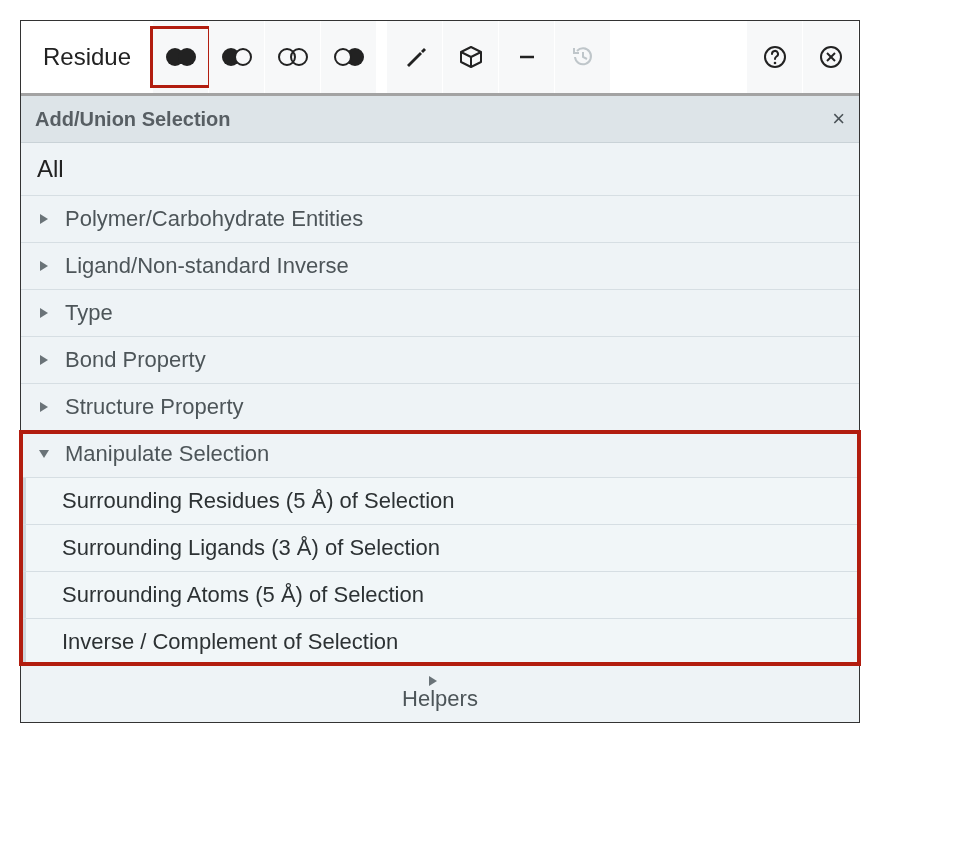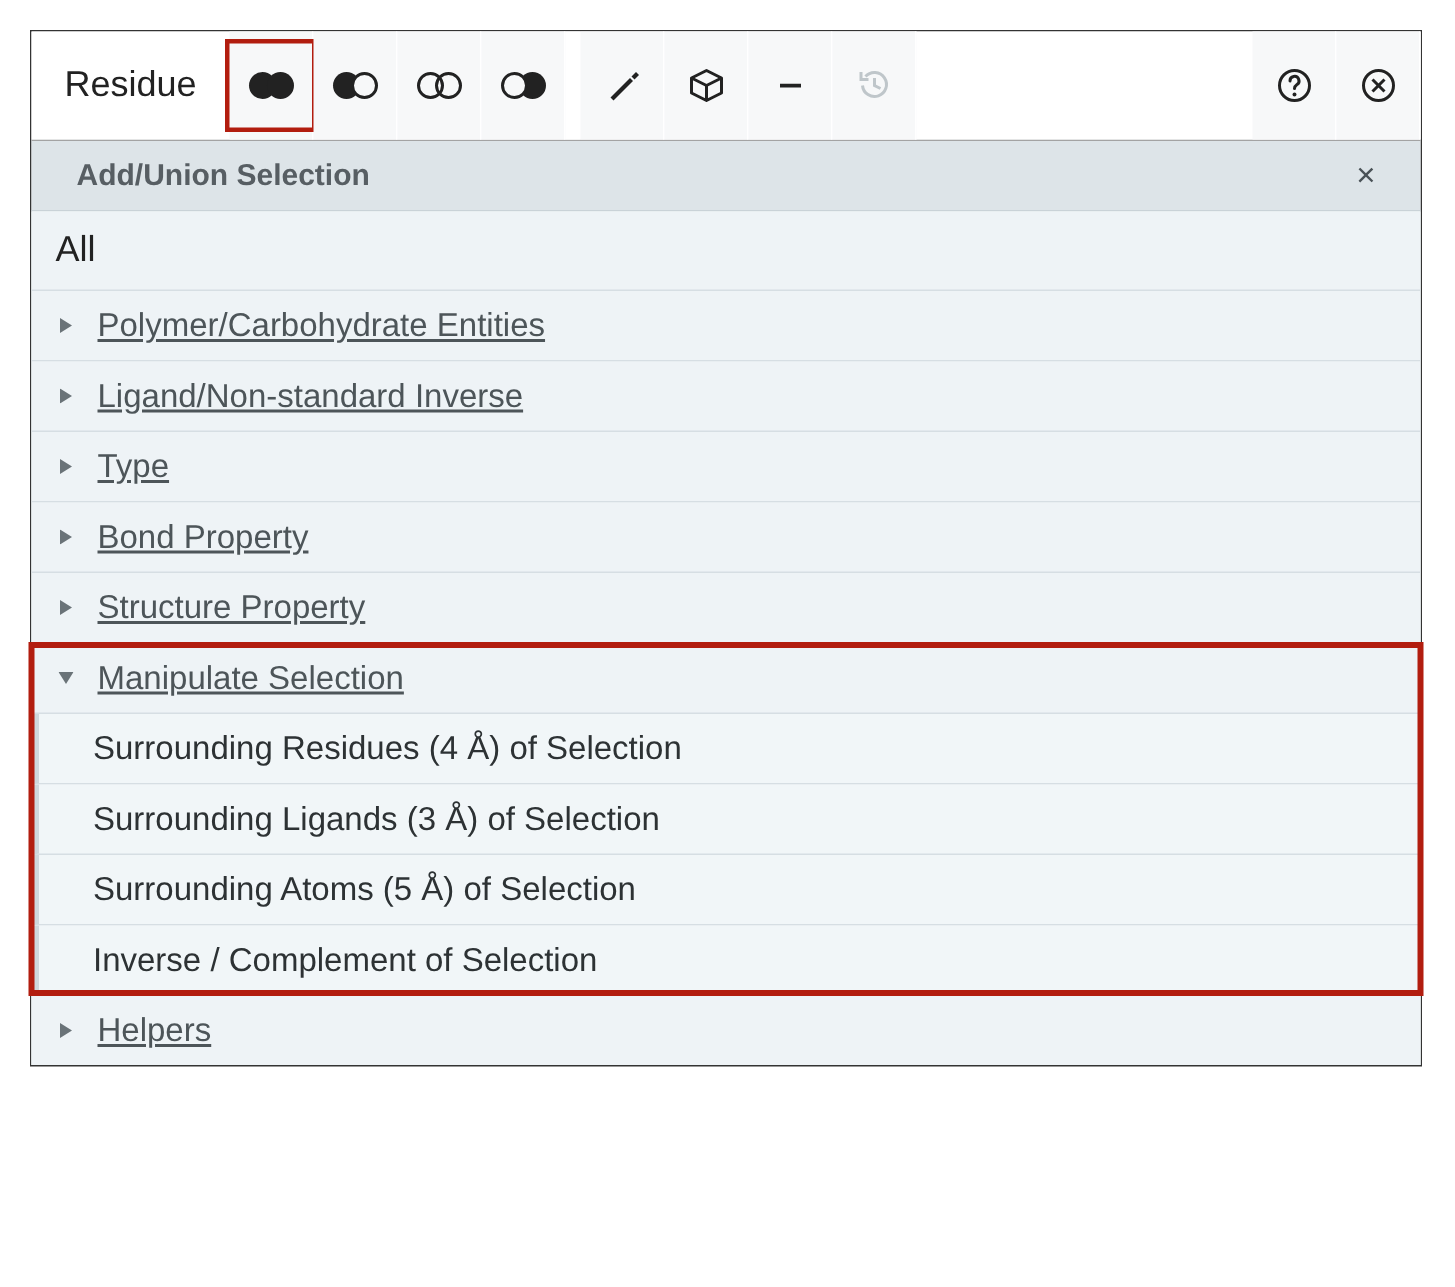--- a/index.html
+++ b/index.html
@@ -5,21 +5,21 @@
   * { box-sizing: border-box; }
   html, body { margin: 0; padding: 0; }
   body {
     font-family: -apple-system, BlinkMacSystemFont, "Segoe UI", Helvetica, Arial, sans-serif;
     background: #fff;
     padding: 20px;
     color: #333;
     font-size: 20px;
   }
   .panel {
-    width: 928px;
+    width: 840px;
     border: 1px solid #333;
     background: #fff;
   }
   .toolbar {
     display: flex;
     align-items: stretch;
     height: 72px;
     background: #fff;
   }
   .mode-label {
@@ -50,25 +50,25 @@
   .highlight-box {
     position: absolute;
     border: 3px solid #b21d0f;
     pointer-events: none;
   }
   .panel-header {
     display: flex;
     align-items: center;
     justify-content: space-between;
     background: #dde4e8;
-    padding: 10px 30px;
+    padding: 10px 14px;
     font-size: 20px;
     font-weight: 600;
     color: #575e63;
-    border-top: 1px solid #a3a3a3;
+    border-top: 3px solid #a3a3a3;
     border-bottom: 1px solid #c9d2d7;
   }
   .panel-header .close-x {
     font-size: 22px;
     color: #4a5257;
     cursor: pointer;
     font-weight: 400;
   }
   .list {
     background: #eef3f6;
@@ -92,21 +92,21 @@
   .caret {
     width: 14px;
     display: inline-flex;
     align-items: center;
     justify-content: center;
     margin-right: 14px;
     color: #6a7378;
   }
   .caret svg { display: block; }
   .row.expanded .caret svg { transform: rotate(90deg); }
-  .row .label-text { color: #4d5559; text-decoration: underline; }
+  .row .label-text { color: #4d5559; }
   .children .row {
     padding-left: 36px;
     font-size: 22px;
     color: #2d3234;
     border-left: 5px solid #cfd7dc;
     background: #f1f6f8;
   }
   .highlight-section {
     position: relative;
   }
@@ -289,35 +289,35 @@
       <div class="row expanded">
         <span class="caret">
             <svg width="8" height="10" viewBox="0 0 8 10">
               <polygon points="0,0 8,5 0,10" fill="currentColor"></polygon>
             </svg>
           </span>
         <span class="label-text">Manipulate Selection</span>
       </div>
       <div class="children">
         <div class="row">
-          <span>Surrounding Residues (4 Å) of Selection</span>
+          <span>Surrounding Residues (5 Å) of Selection</span>
         </div>
         <div class="row">
           <span>Surrounding Ligands (3 Å) of Selection</span>
         </div>
         <div class="row">
           <span>Surrounding Atoms (5 Å) of Selection</span>
         </div>
         <div class="row">
           <span>Inverse / Complement of Selection</span>
         </div>
       </div>
     </div>
 
-    <div class="row" style="border-bottom:none;">
+    <div class="row" style="border-bottom:none;flex-direction:column;">
       <span class="caret">
           <svg width="8" height="10" viewBox="0 0 8 10">
             <polygon points="0,0 8,5 0,10" fill="currentColor"></polygon>
           </svg>
         </span>
       <span class="label-text">Helpers</span>
     </div>
 
   </div>
 </div>

